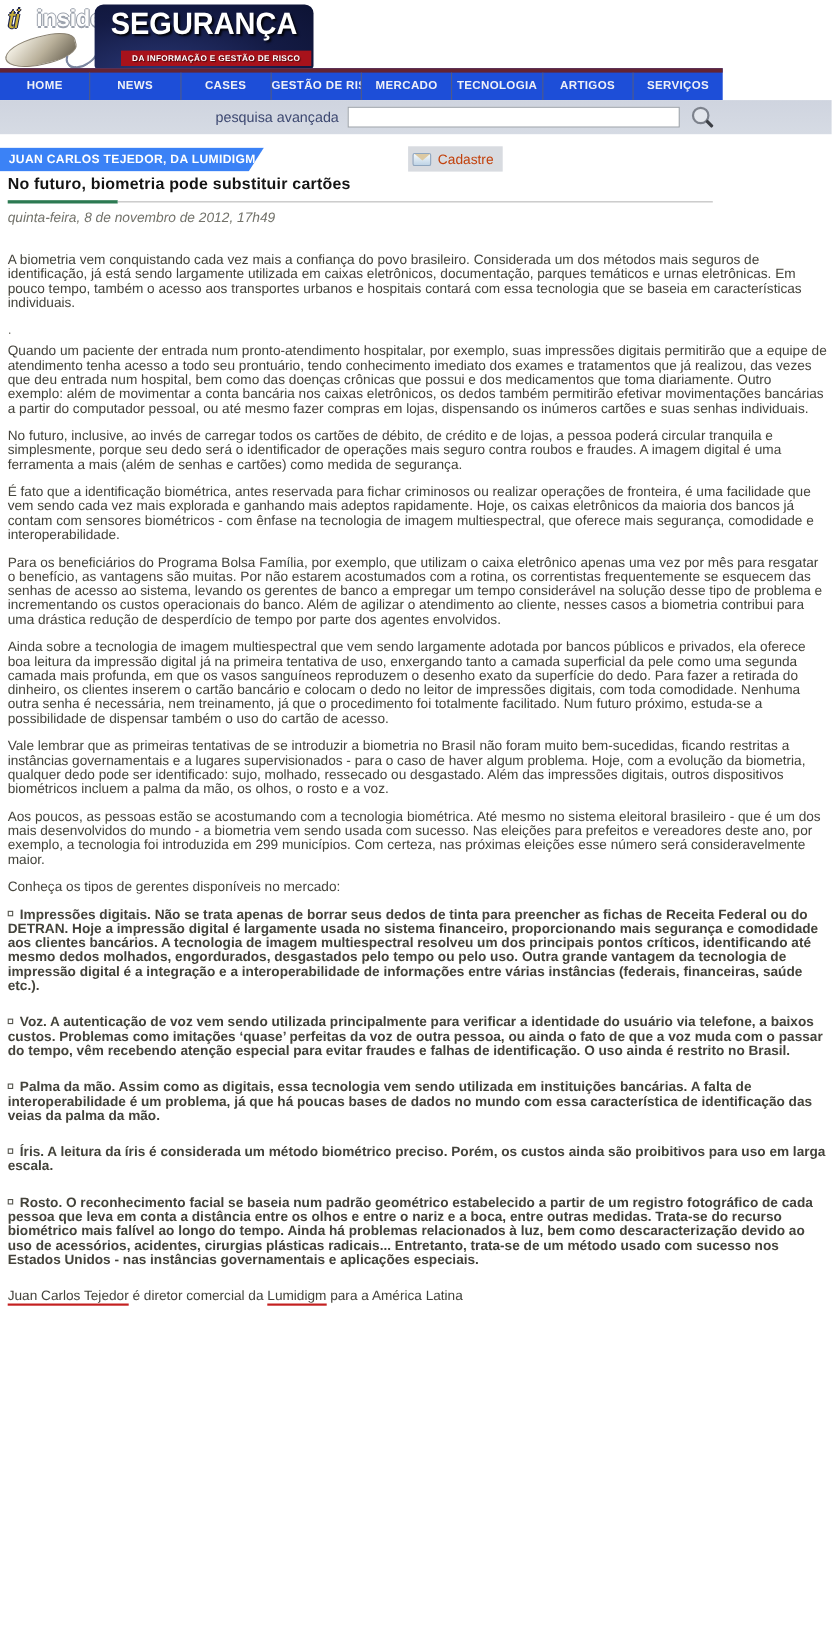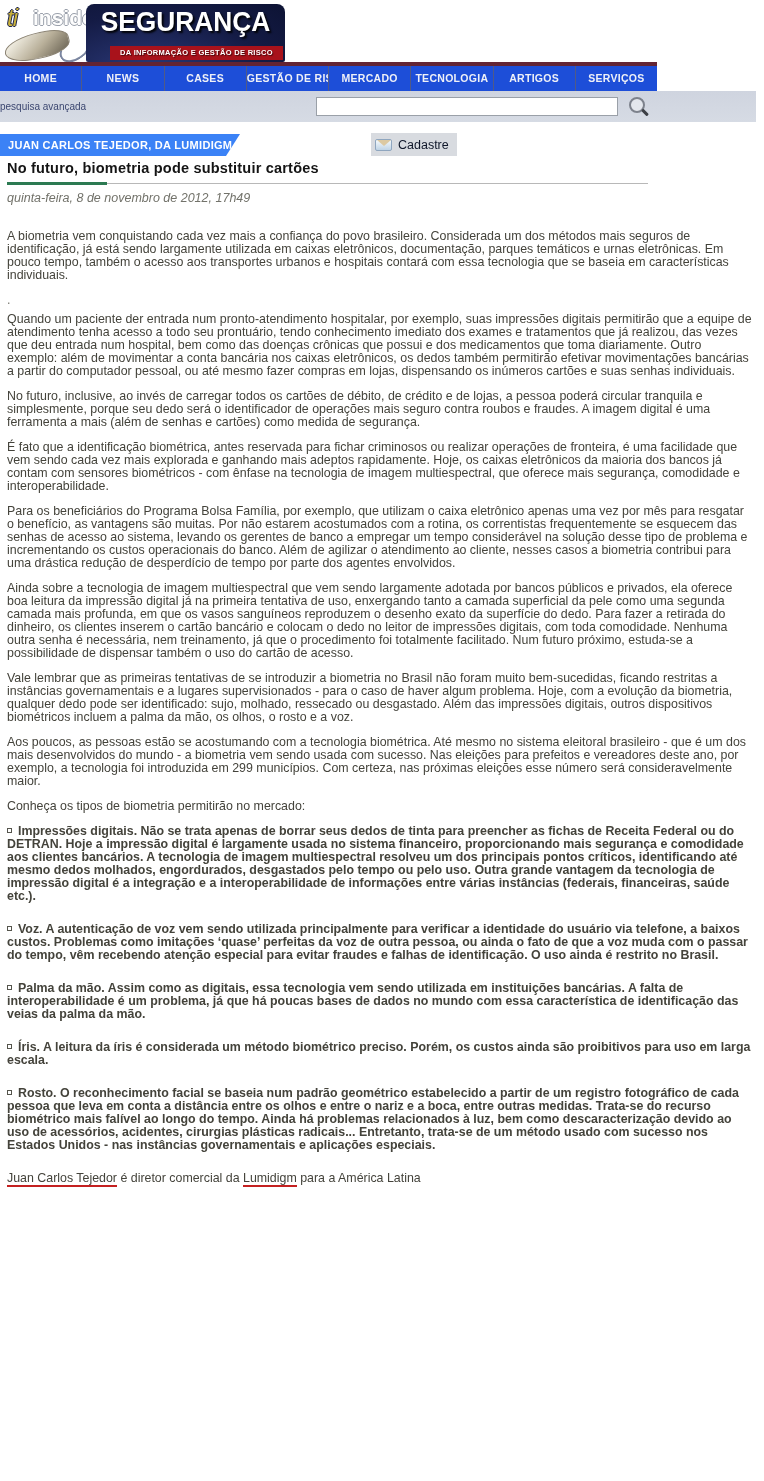--- a/index.html
+++ b/index.html
@@ -64,21 +64,21 @@
   }
   .nav-item:first-child { border-left: none; }
 
   
   .searchbar {
     position: absolute; top: 91px; left: 0; width: 756px; height: 31px;
     background: linear-gradient(#cfd4df, #d6dbe4);
   }
   .search-label {
     position: absolute; left: 0; top: 0; width: 308px; height: 31px; line-height: 31px;
-    color: #3c4770; font-size: 10px; cursor: pointer;
+    text-align: right; color: #3c4770; font-size: 13px; cursor: pointer;
   }
   .search-input {
     position: absolute; left: 316px; top: 6px; width: 302px; height: 19px;
     border: 1px solid #9aa0a8; background: #ffffff; font-size: 12px; padding: 0 4px;
     font-family: "Liberation Sans", sans-serif;
   }
   .search-btn { position: absolute; left: 627px; top: 4px; width: 24px; height: 24px; cursor: pointer; }
   .search-btn::before {
     content: ""; position: absolute; left: 2px; top: 2px; width: 12px; height: 12px;
     border: 2px solid #7d828c; border-radius: 50%; background: rgba(255,255,255,0.4);
@@ -102,21 +102,21 @@
   }
   .env-icon {
     width: 17px; height: 12px; position: relative;
     background: linear-gradient(#f6fafc, #bfd4e6); border: 1px solid #8fa6bf; border-radius: 2px;
   }
   .env-icon::before {
     content: ""; position: absolute; left: 1px; top: 0; width: 0; height: 0;
     border-left: 7px solid transparent; border-right: 7px solid transparent;
     border-top: 6px solid #dcc9a2;
   }
-  .cadastre-label { color: #0f172a; font-size: 12.5px; }
+  .cadastre-label { color: #c2410c; font-size: 12.5px; }
 
   
   .article-title {
     position: absolute; top: 160px; left: 7px; font-size: 14.5px; font-weight: bold;
     color: #141414; letter-spacing: 0.2px;
   }
   .title-rule { position: absolute; top: 182px; left: 7px; width: 641px; height: 3px; }
   .rule-green { position: absolute; left: 0; top: 0; width: 100px; height: 3px; background: #2c7a52; }
   .rule-gray { position: absolute; left: 100px; top: 1px; right: 0; height: 1px; background: #b8b8b8; }
   .article-date {
@@ -192,21 +192,21 @@
   <p>A biometria vem conquistando cada vez mais a confiança do povo brasileiro. Considerada um dos métodos mais seguros de identificação, já está sendo largamente utilizada em caixas eletrônicos, documentação, parques temáticos e urnas eletrônicas. Em pouco tempo, também o acesso aos transportes urbanos e hospitais contará com essa tecnologia que se baseia em características individuais.</p>
   <p class="p-dot">.</p>
   <p>Quando um paciente der entrada num pronto-atendimento hospitalar, por exemplo, suas impressões digitais permitirão que a equipe de atendimento tenha acesso a todo seu prontuário, tendo conhecimento imediato dos exames e tratamentos que já realizou, das vezes que deu entrada num hospital, bem como das doenças crônicas que possui e dos medicamentos que toma diariamente. Outro exemplo: além de movimentar a conta bancária nos caixas eletrônicos, os dedos também permitirão efetivar movimentações bancárias a partir do computador pessoal, ou até mesmo fazer compras em lojas, dispensando os inúmeros cartões e suas senhas individuais.</p>
   <p>No futuro, inclusive, ao invés de carregar todos os cartões de débito, de crédito e de lojas, a pessoa poderá circular tranquila e simplesmente, porque  seu dedo será o identificador de operações mais seguro contra roubos e  fraudes. A imagem digital é uma ferramenta a mais (além de senhas e cartões) como medida de segurança.</p>
   <p>É fato que a identificação biométrica, antes reservada para fichar criminosos ou realizar operações de fronteira, é uma facilidade que vem sendo cada vez  mais explorada e ganhando mais adeptos rapidamente. Hoje, os caixas eletrônicos da maioria dos bancos já contam com sensores biométricos - com ênfase na tecnologia de imagem multiespectral, que oferece mais segurança, comodidade e interoperabilidade.</p>
   <p>Para os beneficiários do Programa Bolsa Família, por exemplo, que utilizam o caixa eletrônico apenas uma vez por mês para resgatar o benefício, as vantagens são muitas. Por não estarem acostumados com a rotina, os correntistas frequentemente se esquecem das senhas de acesso ao sistema, levando os gerentes de banco a empregar um tempo considerável na solução desse tipo de problema e incrementando os custos operacionais do banco. Além de agilizar o atendimento ao cliente, nesses casos a biometria contribui para uma drástica redução de  desperdício de tempo por parte dos agentes envolvidos.</p>
   <p>Ainda sobre a tecnologia de imagem multiespectral que vem sendo largamente adotada por bancos públicos e privados, ela oferece boa leitura da impressão digital já na primeira tentativa de uso, enxergando tanto a camada superficial da pele como uma segunda camada mais profunda, em que os vasos sanguíneos reproduzem o desenho exato da superfície do dedo. Para fazer a retirada do dinheiro, os clientes inserem o cartão bancário e colocam o dedo no leitor de impressões digitais, com toda comodidade. Nenhuma outra senha é necessária, nem treinamento, já que o procedimento foi totalmente facilitado. Num futuro próximo, estuda-se a possibilidade de dispensar também o uso do cartão de acesso.</p>
   <p>Vale lembrar que as primeiras tentativas de se introduzir a biometria no Brasil não foram muito bem-sucedidas, ficando restritas a instâncias governamentais e a lugares supervisionados - para o caso de haver algum problema. Hoje, com a evolução da biometria, qualquer dedo pode ser identificado: sujo, molhado, ressecado ou desgastado. Além das impressões digitais, outros dispositivos biométricos incluem a palma da mão, os olhos, o rosto e a voz.</p>
   <p>Aos poucos, as pessoas estão se acostumando com a tecnologia biométrica. Até mesmo no sistema eleitoral brasileiro - que é um dos mais desenvolvidos do mundo - a biometria vem sendo usada com sucesso. Nas eleições para prefeitos e vereadores deste ano, por exemplo, a tecnologia foi introduzida em 299 municípios. Com certeza, nas próximas eleições esse número será consideravelmente maior.</p>
 
-  <p class="list-intro">Conheça os tipos de biometria permitirão no mercado:</p>
+  <p class="list-intro">Conheça os tipos de gerentes disponíveis no mercado:</p>
 
   <p class="bullet"><span class="sq"></span><span>Impressões digitais. Não se trata apenas de borrar seus dedos de tinta para preencher as fichas de Receita Federal ou do DETRAN. Hoje a impressão digital é largamente usada no sistema financeiro, proporcionando mais segurança e comodidade aos clientes bancários. A tecnologia de imagem multiespectral resolveu um dos principais pontos críticos, identificando até mesmo dedos molhados, engordurados, desgastados pelo tempo ou pelo uso. Outra grande vantagem da tecnologia de impressão digital é a integração e a interoperabilidade de informações entre várias instâncias (federais, financeiras, saúde etc.).</span></p>
   <p class="bullet"><span class="sq"></span><span>Voz. A autenticação de voz vem sendo utilizada principalmente para verificar a identidade do usuário via telefone, a baixos custos. Problemas como imitações ‘quase’ perfeitas da voz de outra pessoa, ou ainda o fato de que a voz muda com o passar do tempo, vêm recebendo atenção especial para evitar fraudes e falhas de identificação. O uso ainda é restrito no Brasil.</span></p>
   <p class="bullet"><span class="sq"></span><span>Palma da mão. Assim como as digitais, essa tecnologia vem sendo utilizada em instituições bancárias. A falta de interoperabilidade é um problema, já que há poucas bases de dados no mundo com essa característica de identificação das veias da palma da mão.</span></p>
   <p class="bullet"><span class="sq"></span><span>Íris. A leitura da íris é considerada um método biométrico preciso. Porém, os custos ainda são proibitivos para uso em larga escala.</span></p>
   <p class="bullet"><span class="sq"></span><span>Rosto. O reconhecimento facial se baseia num padrão geométrico estabelecido a partir de um registro fotográfico de cada pessoa que leva em conta a distância entre os olhos e entre o nariz e a boca, entre outras medidas. Trata-se do recurso biométrico mais falível ao longo do tempo. Ainda há problemas relacionados à luz, bem como descaracterização devido ao uso de acessórios, acidentes, cirurgias plásticas radicais... Entretanto, trata-se de um método usado com sucesso nos Estados Unidos - nas instâncias governamentais e aplicações especiais.</span></p>
 
   <p class="byline"><span class="red-u">Juan Carlos Tejedor</span><span> é diretor comercial da </span><span class="red-u">Lumidigm</span><span> para a América Latina</span></p>
 </div>
 

